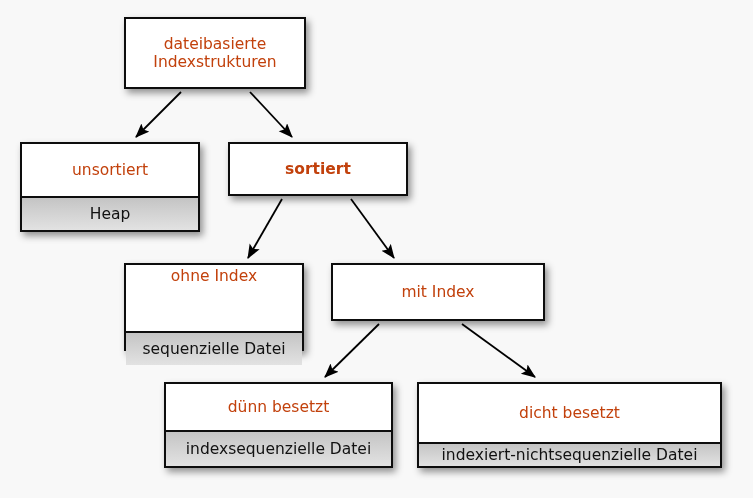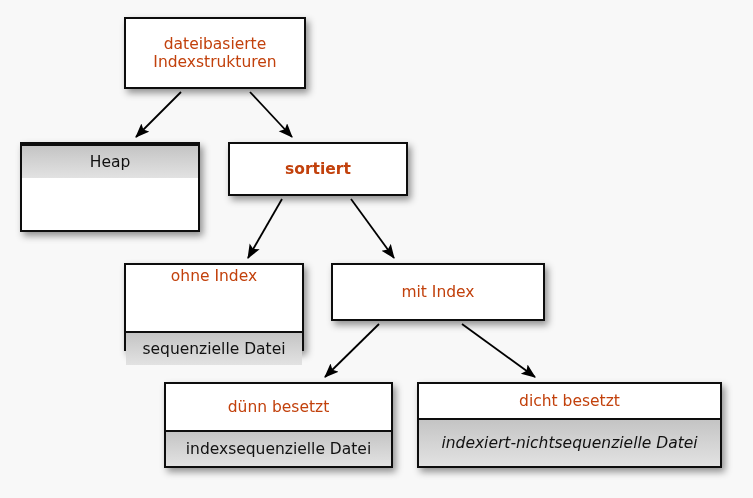--- a/index.html
+++ b/index.html
@@ -84,35 +84,36 @@
         <line x1="462" y1="324" x2="535" y2="377" stroke="#000000" stroke-width="1.8" marker-end="url(#arrowhead)"></line>
       </g>
   </svg>
 
   <div id="nodes-layer">
       <div class="node no-sub" style="left: 124px; top: 17px; width: 182px; height: 72px;">
         <div class="node-title">dateibasierte
 Indexstrukturen</div>
       </div>
       <div class="node" style="left: 20px; top: 142px; width: 180px; height: 90px;">
+        <div class="node-title">unsortiert</div>
         <div class="node-sub" style="height: 34px;">Heap</div>
       </div>
       <div class="node no-sub" style="left: 228px; top: 142px; width: 180px; height: 54px; font-weight: bold;">
         <div class="node-title">sortiert</div>
       </div>
       <div class="node" style="left: 124px; top: 263px; width: 180px; height: 88px; gap: 44px;">
         <div class="node-title">ohne Index</div>
         <div class="node-sub" style="height: 34px;">sequenzielle Datei</div>
       </div>
       <div class="node no-sub" style="left: 331px; top: 263px; width: 214px; height: 58px;">
         <div class="node-title">mit Index</div>
       </div>
       <div class="node" style="left: 164px; top: 382px; width: 229px; height: 86px;">
         <div class="node-title">dünn besetzt</div>
         <div class="node-sub" style="height: 36px;">indexsequenzielle Datei</div>
       </div>
       <div class="node" style="left: 417px; top: 382px; width: 305px; height: 86px;">
         <div class="node-title">dicht besetzt</div>
-        <div class="node-sub" style="height: 48px; font-style: italic;">indexiert-nichtsequenzielle Datei</div>
+        <div class="node-sub" style="height: 24px;">indexiert-nichtsequenzielle Datei</div>
       </div>
     </div>
 
 </div>
 
 </body></html>

